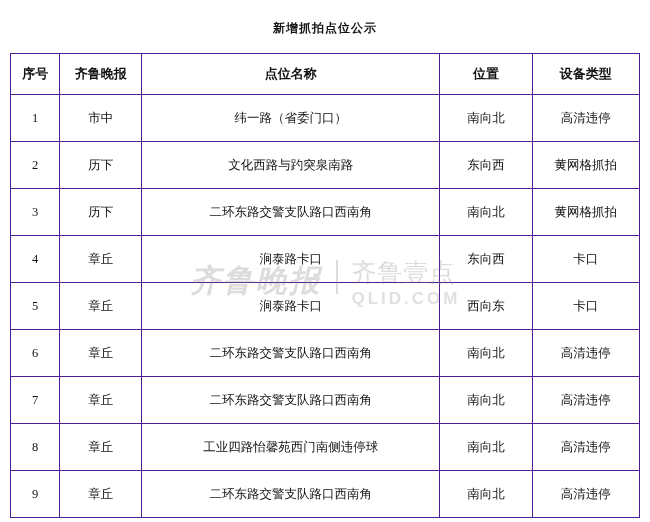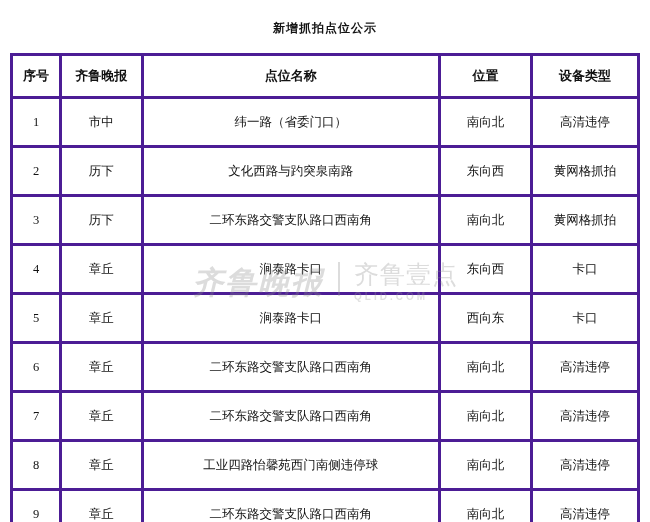--- a/index.html
+++ b/index.html
@@ -35,21 +35,21 @@
     padding: 0 10px;
     position: relative;
   }
   table.points {
     width: 630px;
     border-collapse: collapse;
     table-layout: fixed;
     font-family: "Liberation Serif", serif;
   }
   table.points th, table.points td {
-    border: 3px solid #4c1d95;
+    border: 1px solid #4c1d95;
     text-align: center;
     vertical-align: middle;
     font-size: 12.5px;
     color: #121212;
     padding: 0;
     height: 46px;
     line-height: 1.2;
   }
   table.points thead th {
     font-weight: bold;
@@ -102,21 +102,21 @@
   }
   .wm-right .r1 {
     font-family: "Liberation Serif", serif;
     font-size: 25px;
     font-weight: normal;
     color: #8d8d8d;
     letter-spacing: 1px;
   }
   .wm-right .r2 {
     font-family: "Liberation Sans", sans-serif;
-    font-size: 10px;
+    font-size: 17px;
     font-weight: bold;
     color: #9a9a9a;
     letter-spacing: 3px;
     margin-top: 5px;
   }
 </style>
 </head>
 <body>
 
 <div class="page">

